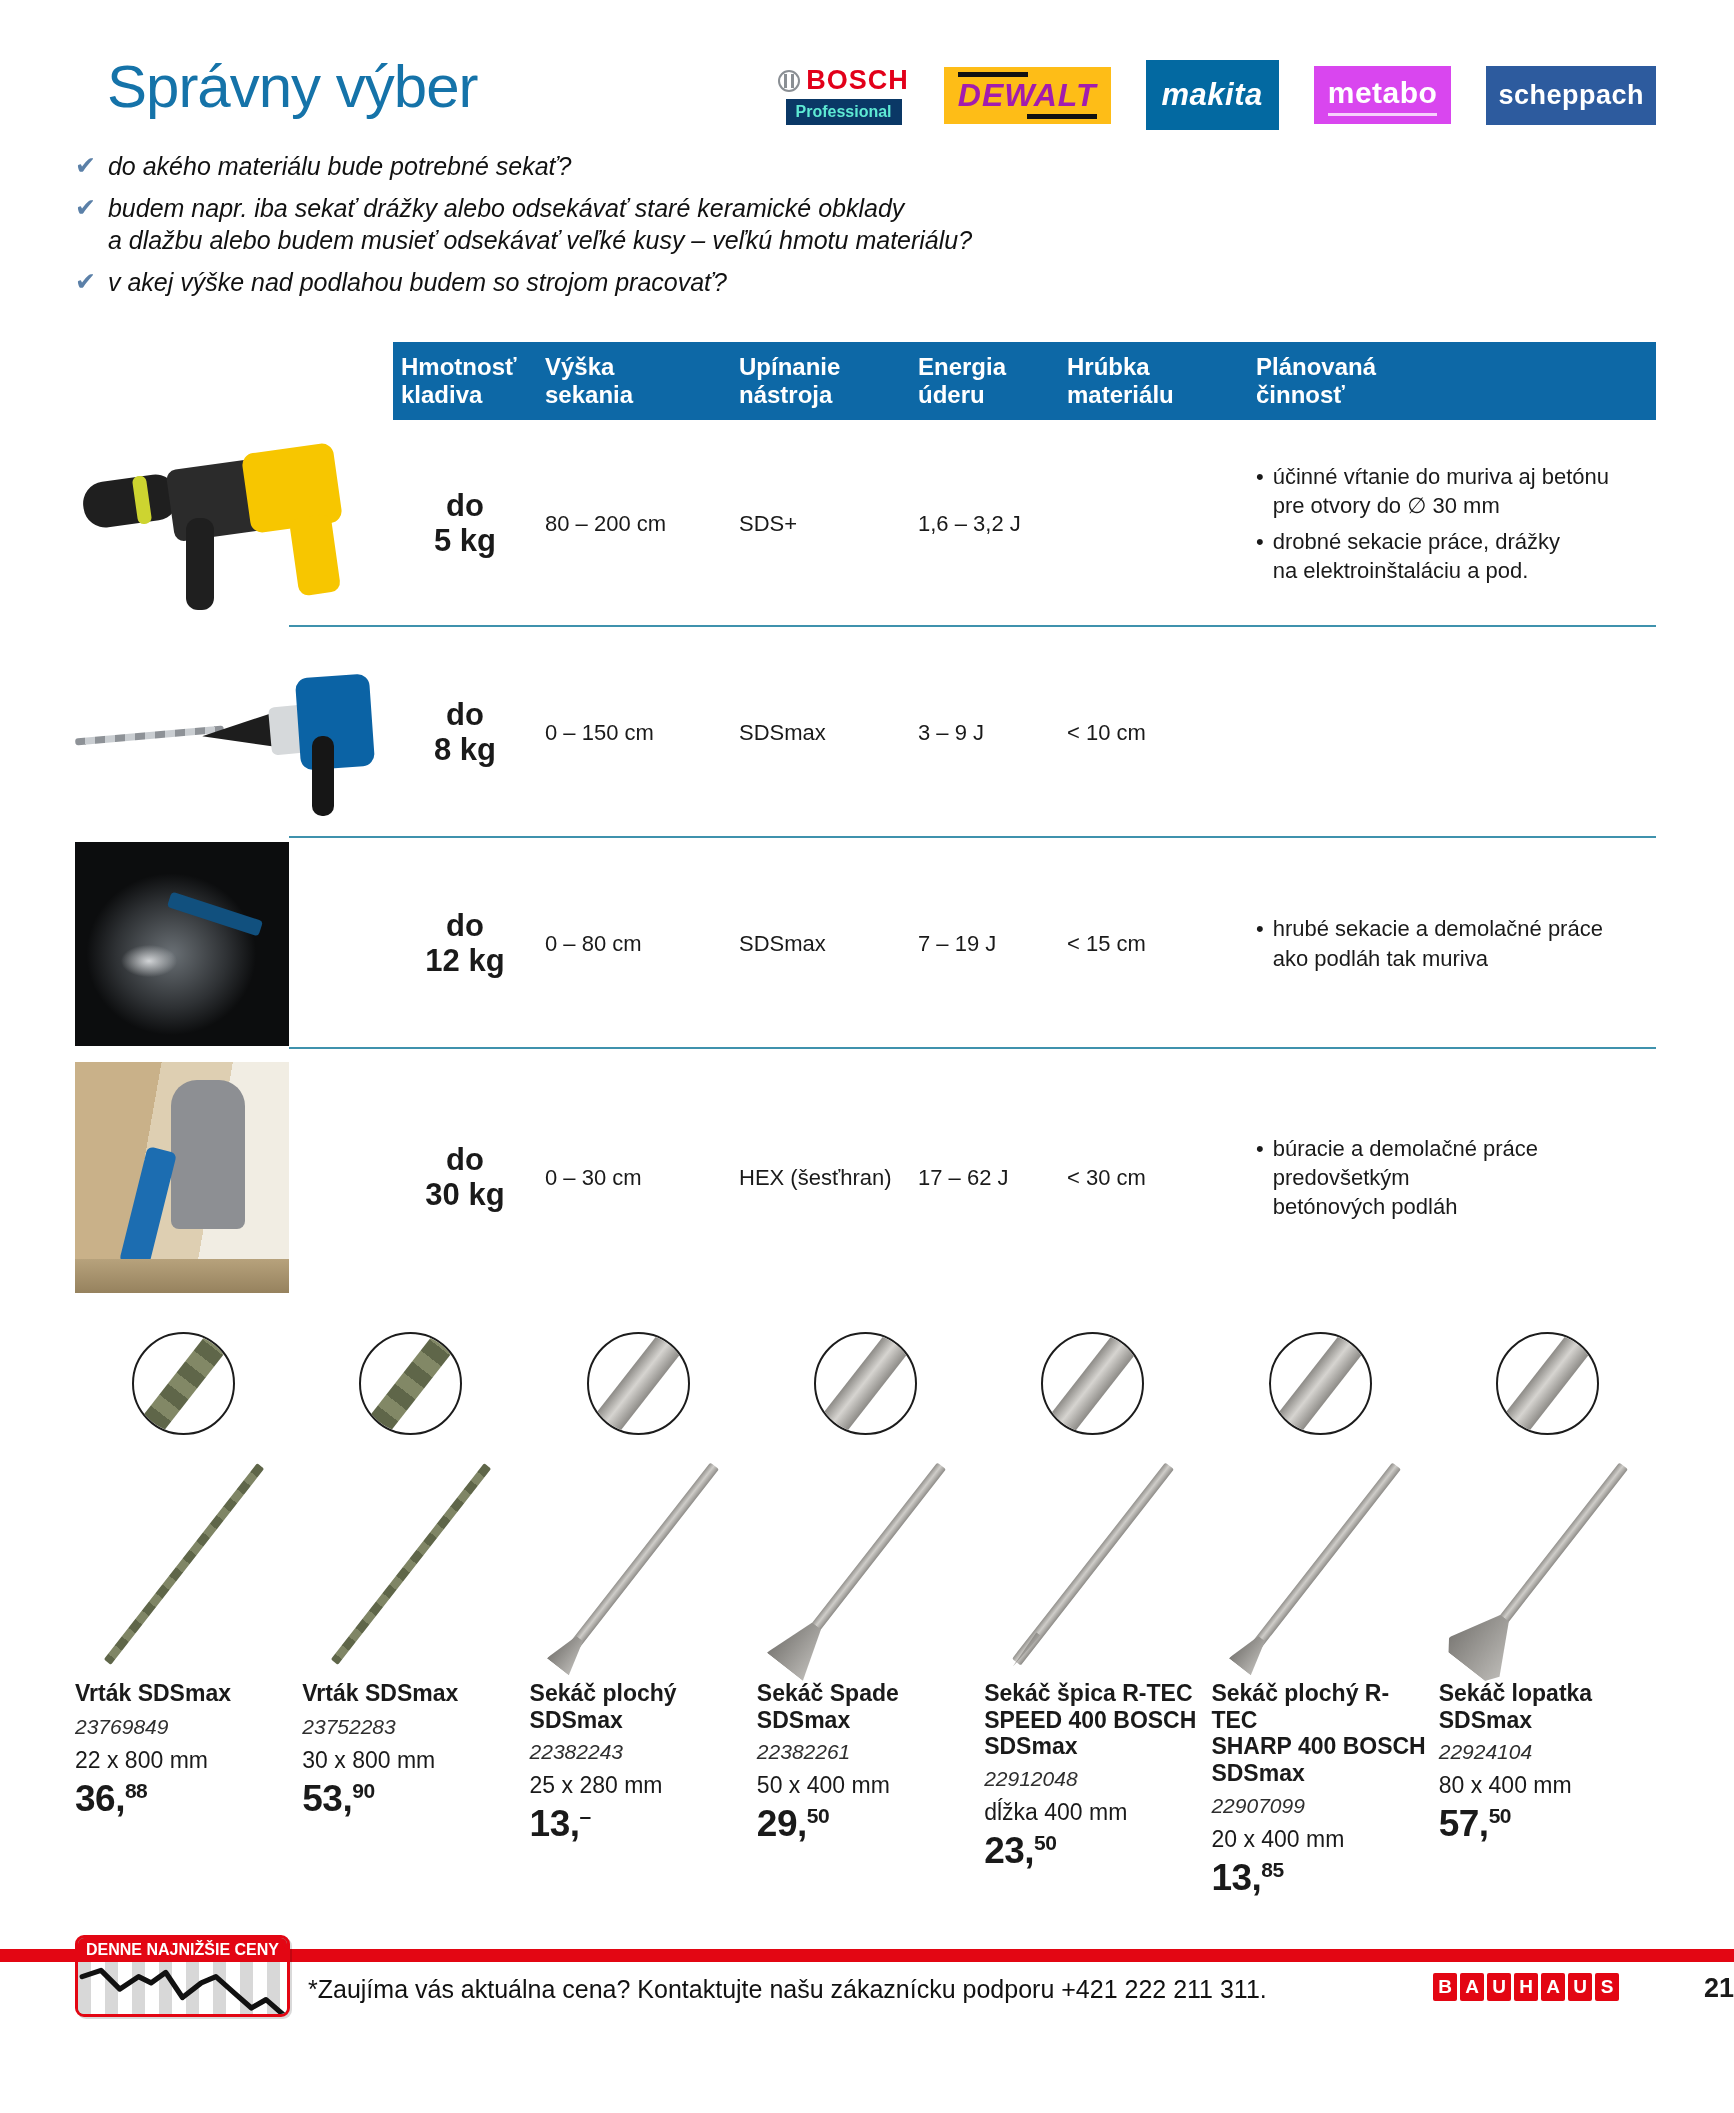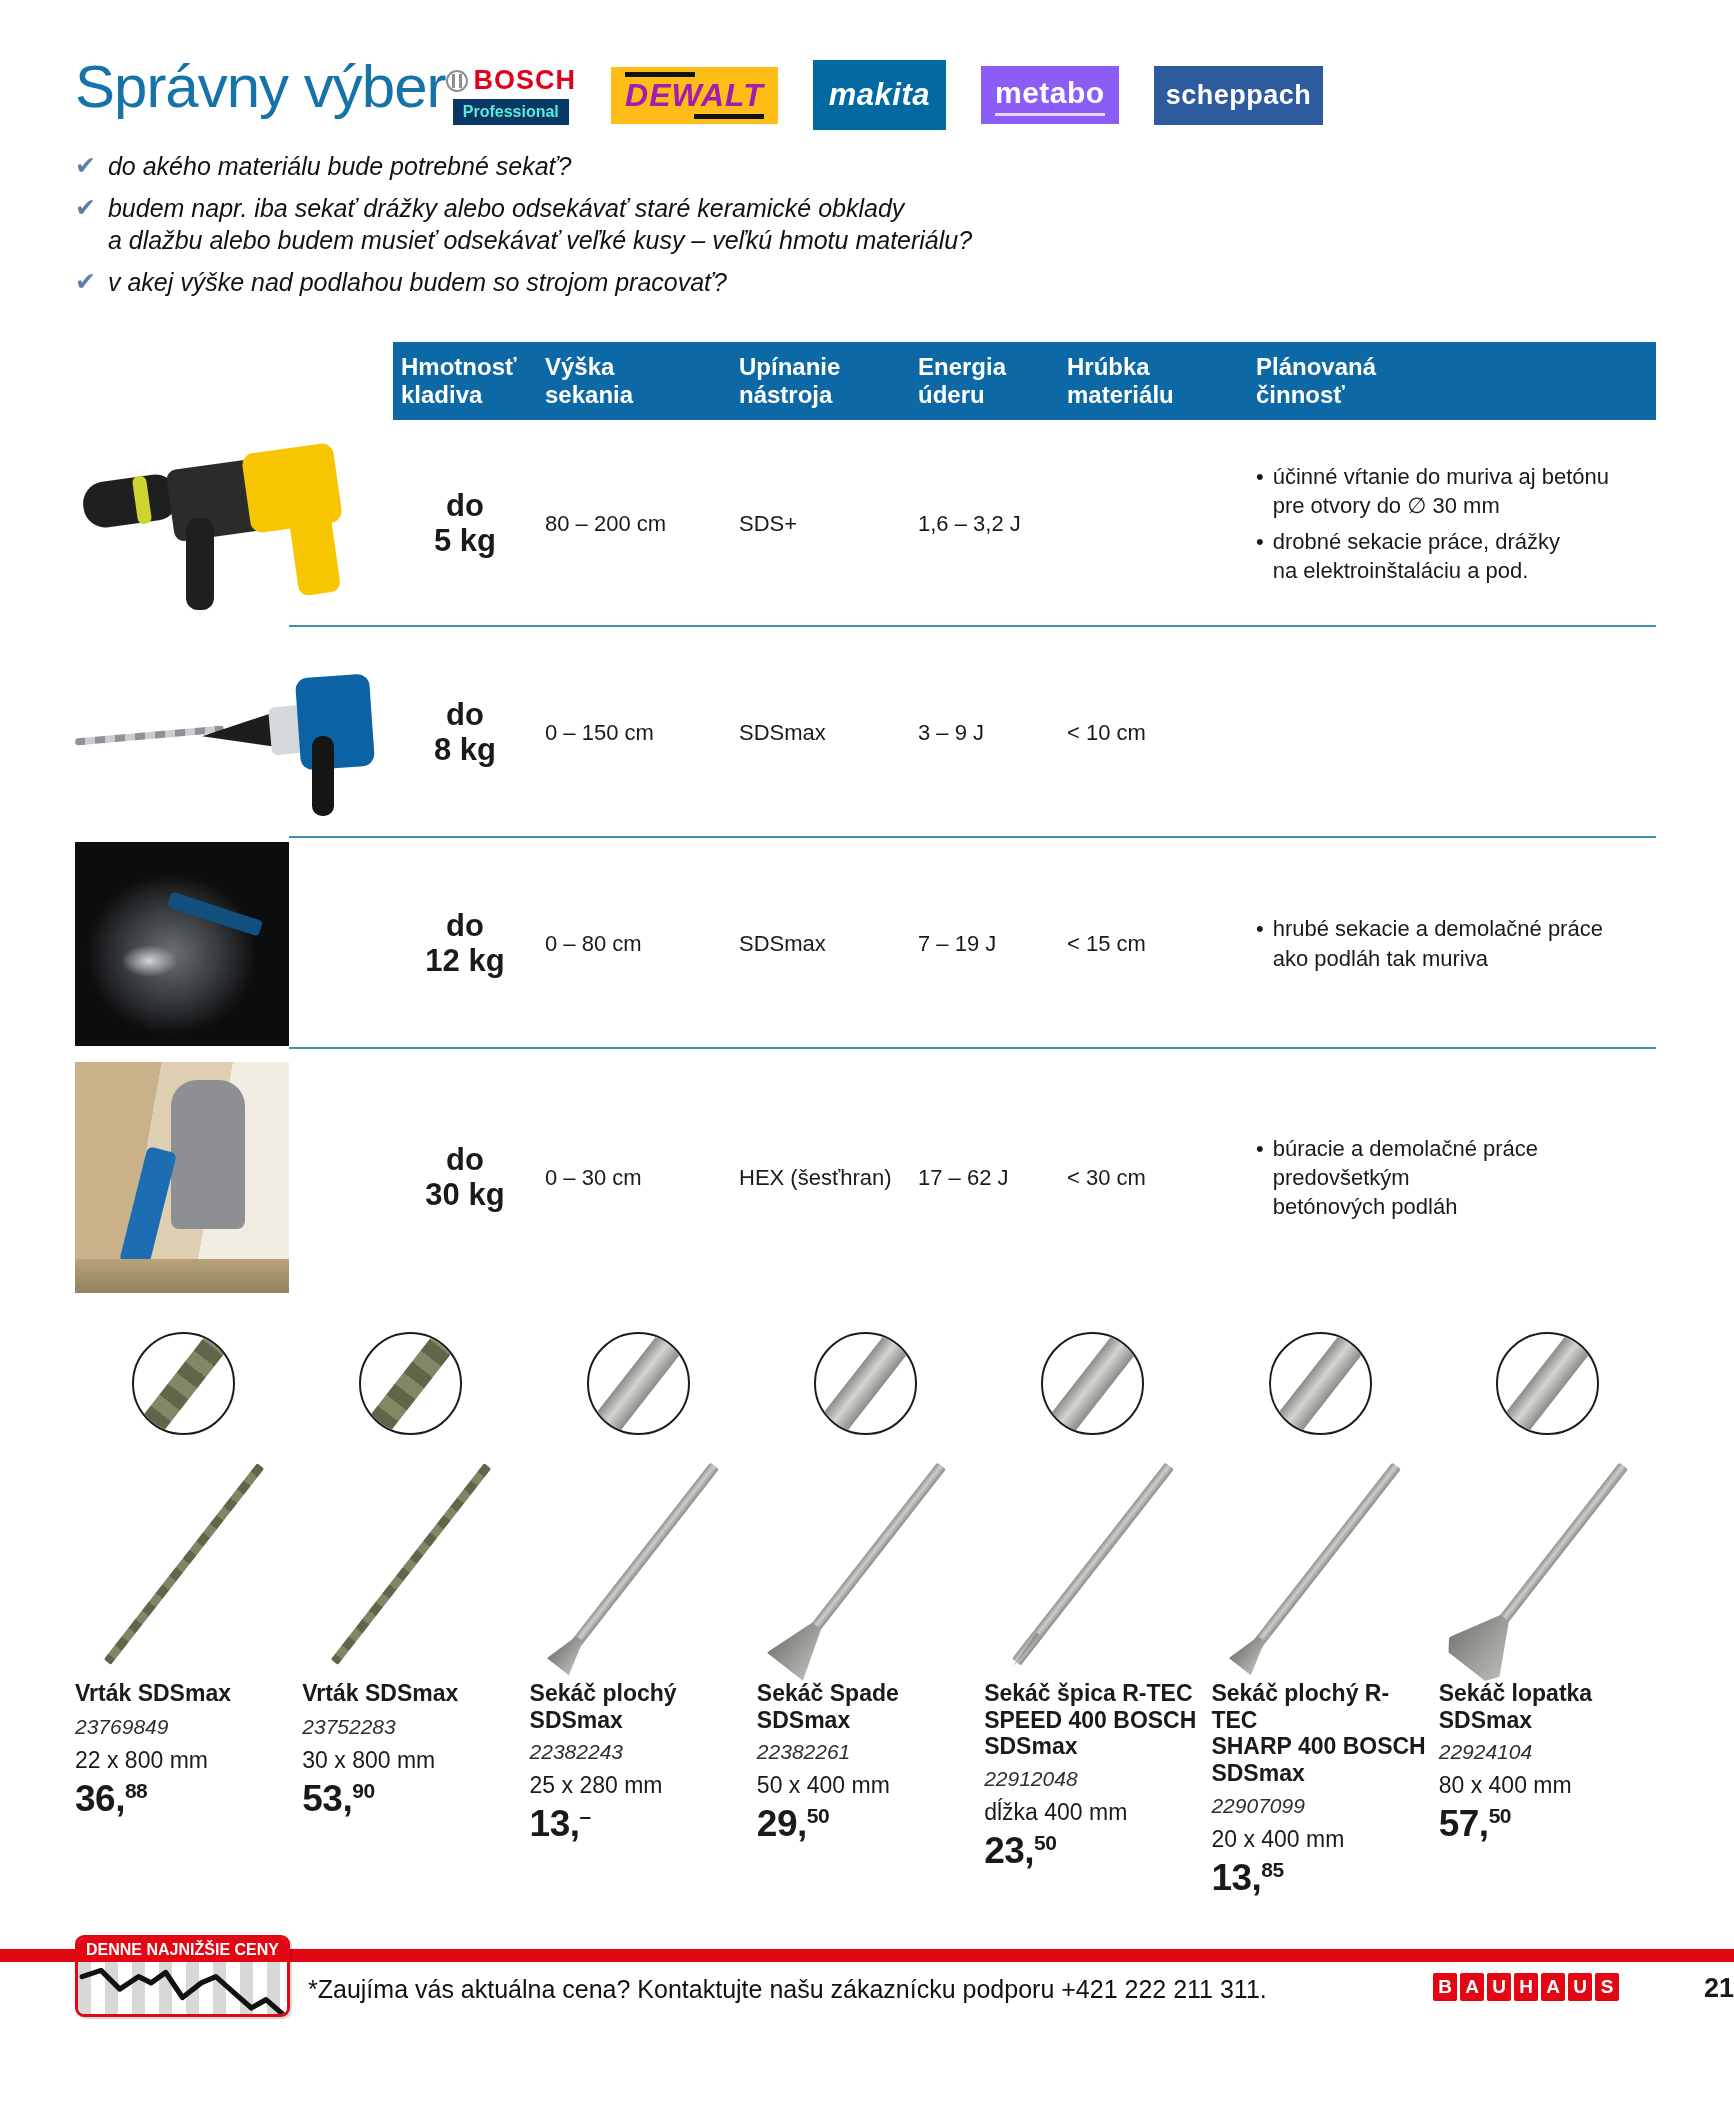--- a/index.html
+++ b/index.html
@@ -1,41 +1,41 @@
 <!DOCTYPE html>
 <html><head>
 <meta charset="utf-8">
 <style>
   * { margin:0; padding:0; box-sizing:border-box; }
   html,body { width:1734px; height:2113px; background:#fff; overflow:hidden;
     font-family:"Liberation Sans", sans-serif; color:#1a1a1a; }
   .content { padding:0 78px 0 75px; position:relative; }
 
   
-  .top { display:flex; justify-content:flex-start; align-items:flex-start; margin-top:52px; }
+  .top { display:flex; justify-content:space-between; align-items:flex-start; margin-top:52px;margin-left:32px; }
   .page-title { font-size:60px; font-weight:400; color:#1573a9; letter-spacing:-1px; }
   .logos { display:flex; align-items:center; gap:35px; margin-top:8px; }
   .logo { flex:none; }
   .logo-bosch { display:flex; flex-direction:column; align-items:center; }
   .bosch-top { display:flex; align-items:center; gap:6px; }
   .bosch-sym { width:22px; height:22px; border:2px solid #8a8f94; border-radius:50%;
     position:relative; }
   .bosch-sym::before, .bosch-sym::after { content:""; position:absolute; top:2px; bottom:2px;
     width:3px; background:#8a8f94; }
   .bosch-sym::before { left:4px; } .bosch-sym::after { right:4px; }
   .bosch-word { color:#e2001a; font-weight:bold; font-size:27px; letter-spacing:1px; }
   .bosch-bar { background:#0a3866; color:#5eead4; font-weight:bold; font-size:16px;
     padding:4px 10px; margin-top:3px; }
   .logo-dewalt { background:#febd17; padding:10px 14px; position:relative; }
   .dewalt-word { color:#a21caf; font-weight:bold; font-size:32px; font-style:italic; letter-spacing:1px; }
   .logo-dewalt::before { content:""; position:absolute; left:14px; top:5px; width:70px; height:5px; background:#111; }
   .logo-dewalt::after { content:""; position:absolute; right:14px; bottom:5px; width:70px; height:5px; background:#111; }
   .logo-makita { background:#0369a1; padding:17px 16px; }
   .makita-word { color:#fff; font-weight:bold; font-style:italic; font-size:31px; letter-spacing:0.5px; }
-  .logo-metabo { background:#8b5cf6; padding:10px 14px 8px; display:flex; flex-direction:column; align-items:center; }
+  .logo-metabo { background:#d946ef; padding:10px 14px 8px; display:flex; flex-direction:column; align-items:center; }
   .metabo-word { color:#fff; font-weight:bold; font-size:30px; letter-spacing:0.5px; }
   .metabo-line { width:100%; height:3px; background:rgba(255,255,255,0.75); margin-top:3px; }
   .logo-scheppach { background:#2d5b9e; padding:14px 12px; }
   .scheppach-word { color:#fff; font-weight:bold; font-size:27px; letter-spacing:0.5px; }
 
   
   .intro { margin-top:34px; font-size:28px; font-weight:400; color:#111; }
   .questions { margin-top:20px; }
   .q-row { display:flex; gap:12px; margin-bottom:10px; }
   .check { color:#5b80a8; font-size:25px; line-height:1.25; }

